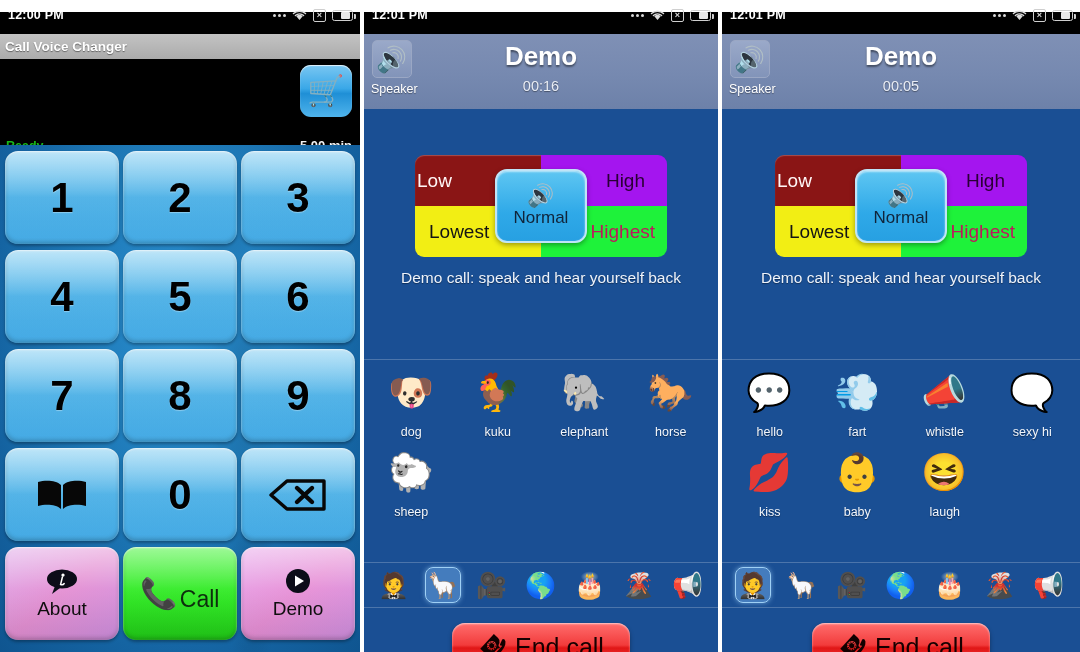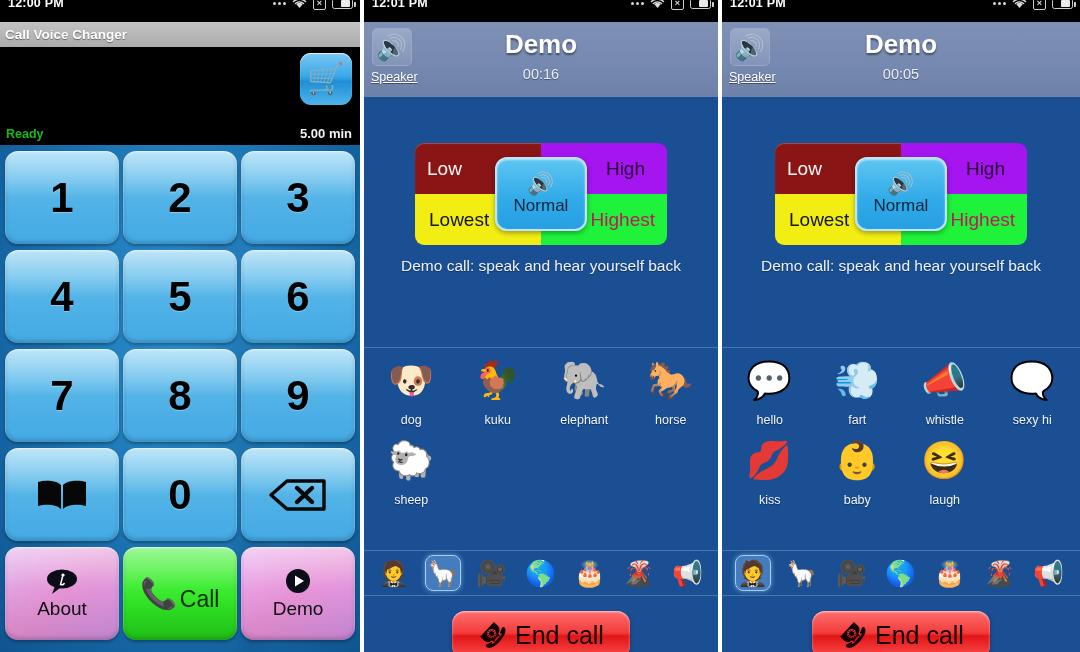--- a/index.html
+++ b/index.html
@@ -17,21 +17,21 @@
   .panel { position: relative; height: 652px; overflow: hidden; }
   #panel-1 { width: 360px; }
   .gap { width: 4px; height: 652px; background: #ffffff; }
   #panel-2 { width: 354px; }
   #panel-3 { width: 358px; }
 
   
   .statusbar {
     height: 22px; background: #000000;
     display: flex; align-items: center;
-    padding: 0 7px 16px 8px; position: relative; z-index: 20;
+    padding: 0 7px 16px 8px; position: relative; z-index: 20; margin-top: 12px;
   }
   .statusbar .clock {
     color: #ffffff; font-size: 12.5px; font-weight: bold;
     letter-spacing: .2px;
   }
   .statusbar .sb-right {
     margin-left: auto; display: flex; align-items: center; gap: 6px;
   }
   .sb-dots { display: flex; gap: 2px; align-items: center; }
   .sb-dots i { width: 3px; height: 3px; background: #d8d8d8; border-radius: 50%; display: block; }
@@ -141,21 +141,20 @@
     position: absolute; left: 8px; top: 6px; width: 40px; height: 38px;
     border: 1px solid #9aa7c4; border-radius: 5px;
     background: linear-gradient(to bottom, #9aa9c9, #8294b9);
     display: flex; align-items: center; justify-content: center;
   }
   .speaker-glyph { font-size: 25px; color: #0c0c0c; line-height: 1; }
   .speaker-label {
     position: absolute; left: 7px; top: 48px;
     color: #ffffff; font-size: 12.5px;
     text-shadow: 0 1px 1px rgba(0,0,0,.4);
-    text-decoration: underline;
   }
   .call-title {
     position: absolute; left: 0; right: 0; top: 7px; text-align: center;
     color: #ffffff; font-size: 26px; font-weight: bold;
     text-shadow: 0 2px 2px rgba(0,0,0,.45);
   }
   .call-timer {
     position: absolute; left: 0; right: 0; top: 44px; text-align: center;
     color: #e9edf5; font-size: 14.5px;
     text-shadow: 0 1px 1px rgba(0,0,0,.4);
@@ -170,21 +169,21 @@
     position: absolute; left: 50%; transform: translateX(-50%);
     top: 46px; width: 252px; height: 102px;
     display: grid; grid-template-columns: 1fr 1fr; grid-template-rows: 1fr 1fr;
   }
   .pitch-cell {
     display: flex; align-items: center; position: relative;
     font-size: 19px; font-family: "Liberation Sans", sans-serif;
   }
   .pitch-low {
     background: #8a1515; color: #fff6f6; border-radius: 9px 0 0 0;
-    justify-content: flex-start; padding-left: 12px;
+    justify-content: flex-start; padding-left: 2px;
     box-shadow: inset 0 1px 1px rgba(255,255,255,.25);
   }
   .pitch-high {
     background: #a415ef; color: #2a0035; border-radius: 0 9px 0 0;
     justify-content: flex-end; padding-right: 22px;
   }
   .pitch-lowest {
     background: #f2ee14; color: #141414; border-radius: 0 0 0 9px;
     justify-content: flex-start; padding-left: 14px;
   }

